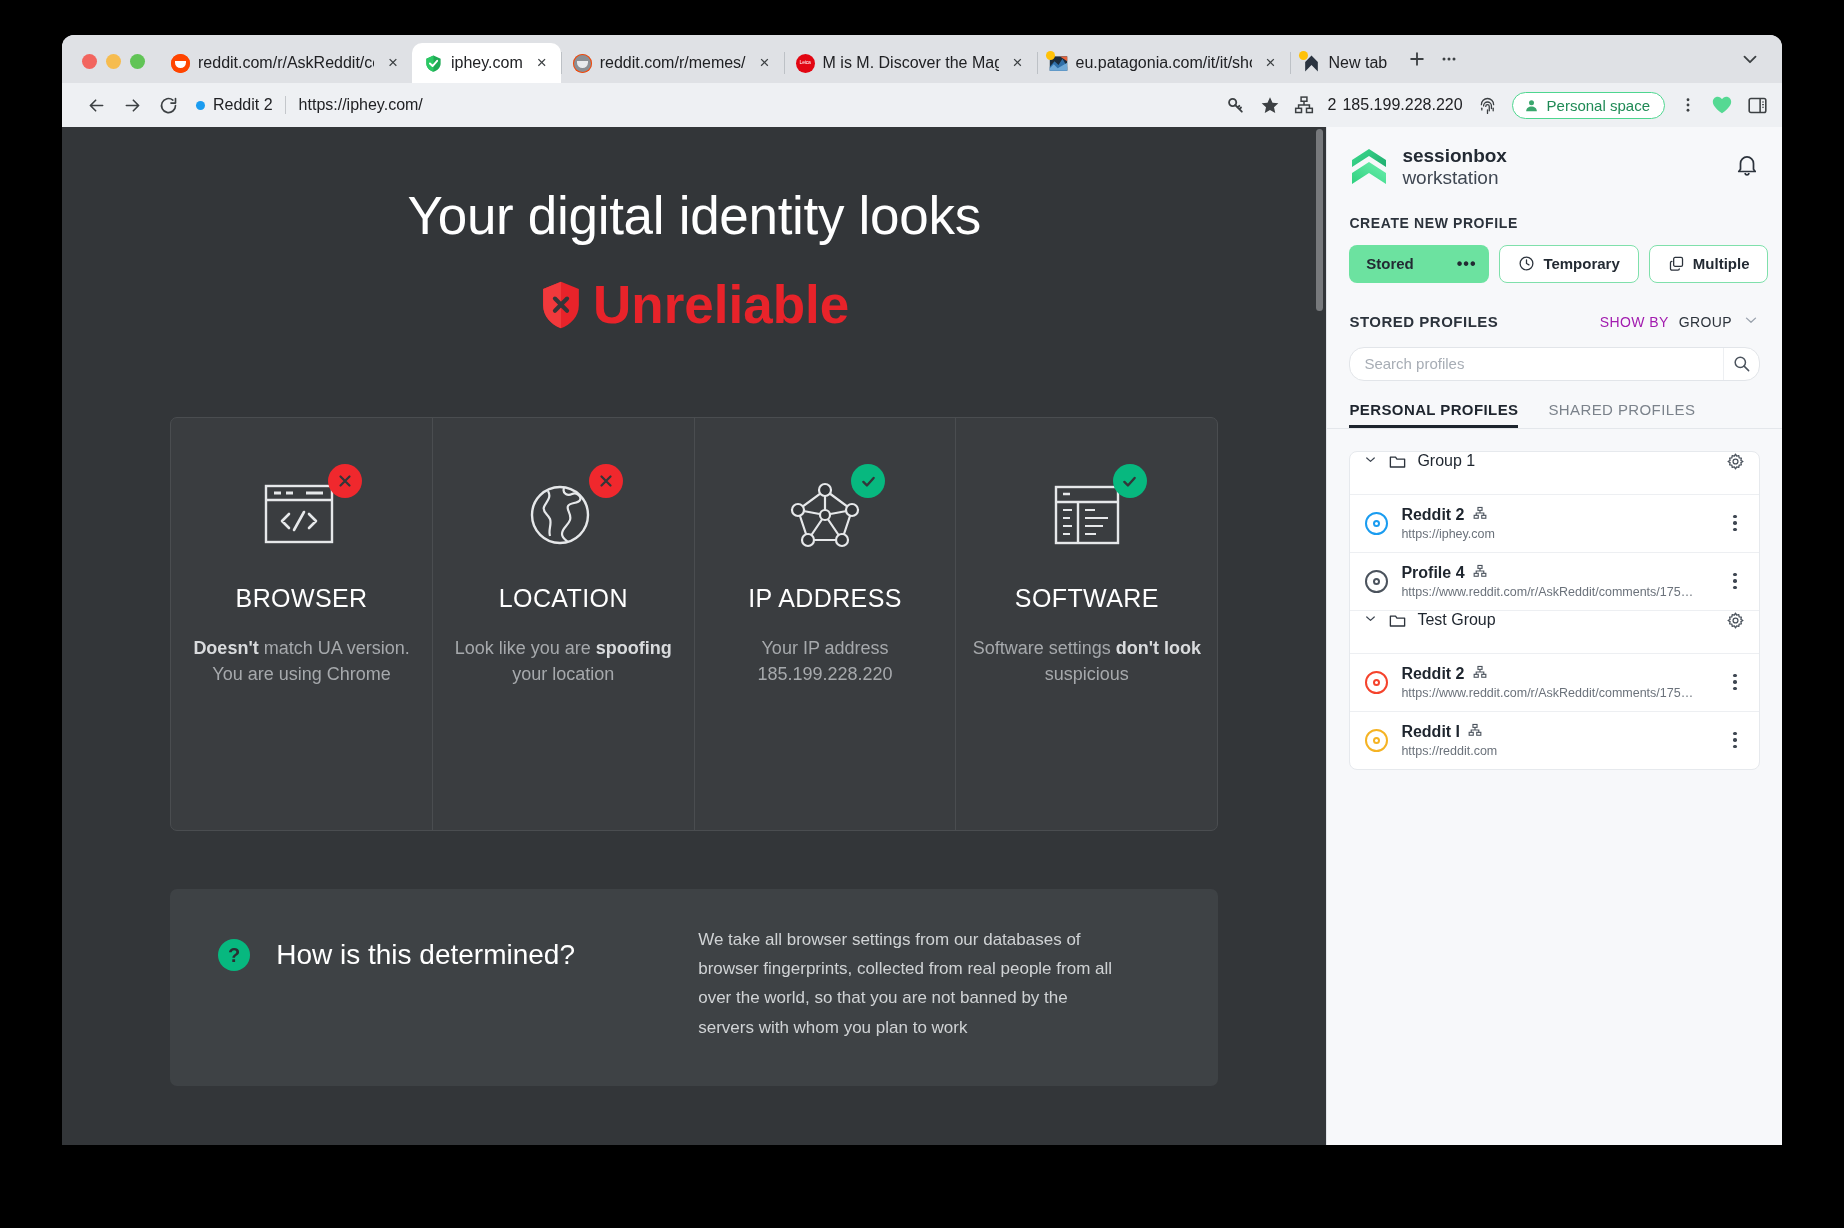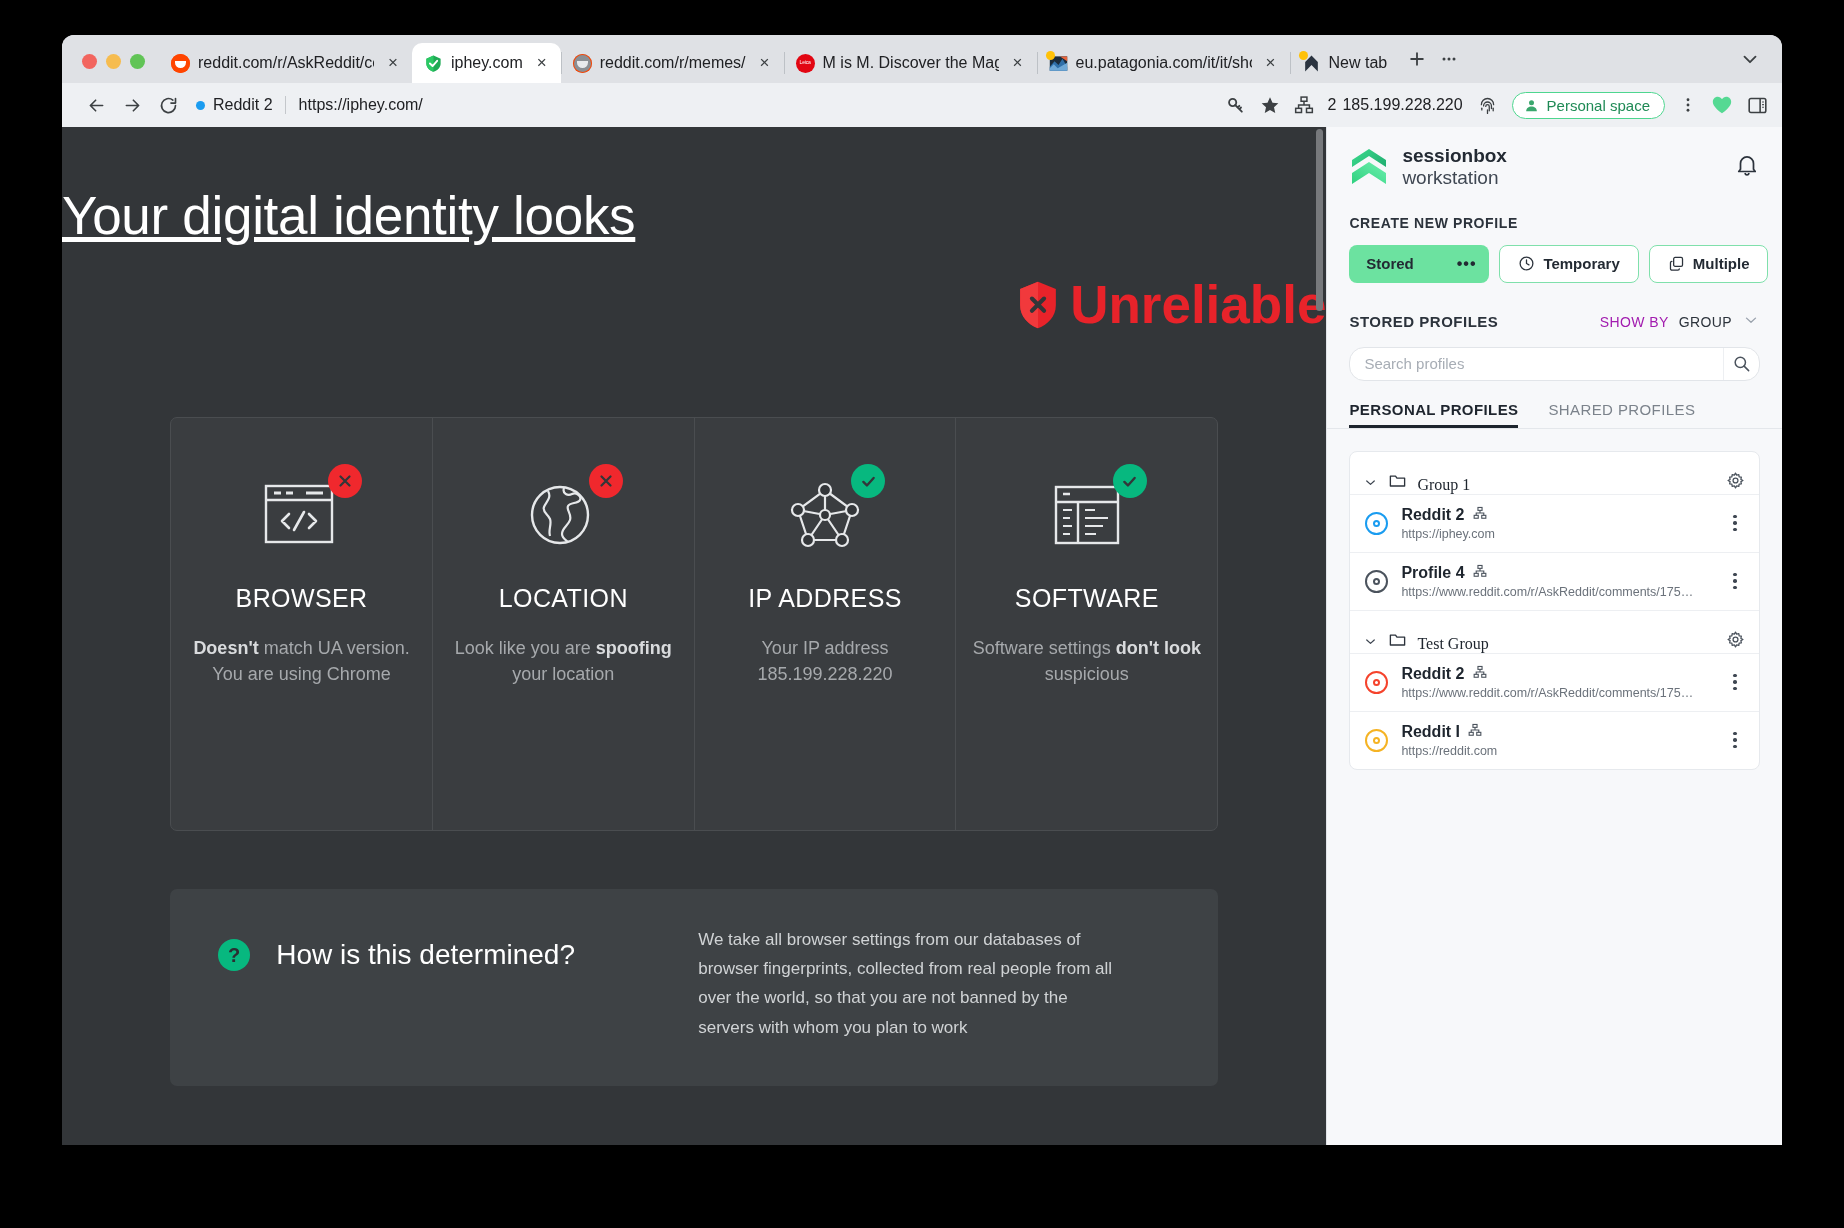--- a/index.html
+++ b/index.html
@@ -155,30 +155,29 @@
   
   #page {
     position: relative;
     width: 1288px;
     background: #333639;
     overflow: hidden;
   }
   #page-inner { padding-top: 58px; }
 
   h1.headline {
-    text-align: left;
+    text-align: center;
     color: #fff;
     font-size: 53px;
     font-weight: 400;
     letter-spacing: -0.3px;
-    text-decoration: underline;
   }
   .verdict {
     margin-top: 28px;
-    display: flex; align-items: center; justify-content: flex-end;
+    display: flex; align-items: center; justify-content: center;
     gap: 10px;
   }
   .verdict-text {
     color: #e8232a;
     font-size: 53px;
     font-weight: 700;
   }
 
   .cards {
     margin: 82px auto 0;
@@ -369,26 +368,25 @@
   }
 
   .list-wrap { padding: 22px 22px 0; }
   .list-card {
     background: #fff;
     border: 1px solid #e6e9ed;
     border-radius: 8px;
     overflow: hidden;
   }
   .group-row {
-    display: flex; align-items: flex-end;
+    display: flex; align-items: flex-start;
     height: 43px;
     padding: 0 14px 0 13px;
     gap: 10px;
     border-bottom: 1px solid #edeff2;
-    font-family: Liberation Serif, serif;
   }
   .group-name { font-size: 16px; color: #1e252e; }
   .gear { margin-left: auto; color: #4b535d; }
   .chev-sm { color: #3f4752; }
 
   .profile-row {
     display: flex; align-items: center;
     padding: 11px 14px 11px 15px;
     gap: 13px;
     border-bottom: 1px solid #edeff2;

